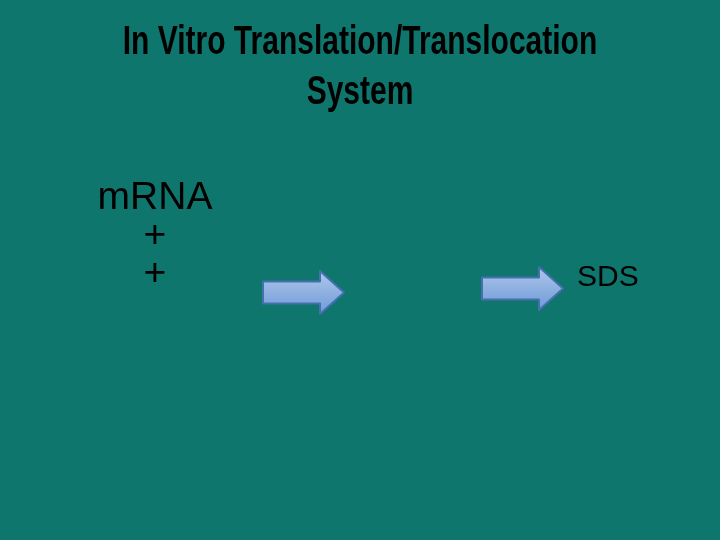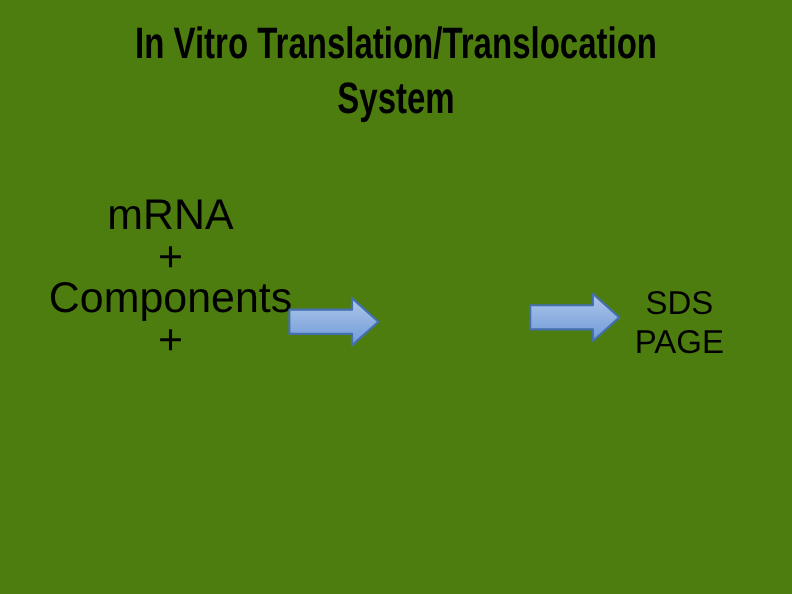--- a/index.html
+++ b/index.html
@@ -4,21 +4,21 @@
 <style>
   html, body {
     margin: 0;
     padding: 0;
     background: #ffffff;
   }
   .slide {
     position: relative;
     width: 720px;
     height: 540px;
-    background: #4d7c0f;
+    background: #0f766e;
     overflow: hidden;
     font-family: "Liberation Sans", sans-serif;
     color: #000000;
   }
   .title {
     position: absolute;
     left: 0;
     right: 0;
     top: 15px;
     text-align: center;
@@ -79,21 +79,20 @@
 <div class="slide">
 
   <div class="title">
     <div>In Vitro Translation/Translocation</div>
     <div>System</div>
   </div>
 
   <div class="source-block">
     <div>mRNA</div>
     <div>+</div>
-    <div>Components</div>
     <div>+</div>
   </div>
 
   <svg class="arrow-1" viewBox="0 0 83 45" xmlns="http://www.w3.org/2000/svg" aria-hidden="true">
     <defs>
       <linearGradient id="arrowGrad1" x1="0" y1="0" x2="0" y2="1">
         <stop offset="0" stop-color="#aec7ea"></stop>
         <stop offset="1" stop-color="#6f9ad8"></stop>
       </linearGradient>
     </defs>
@@ -106,16 +105,15 @@
       <linearGradient id="arrowGrad2" x1="0" y1="0" x2="0" y2="1">
         <stop offset="0" stop-color="#aec7ea"></stop>
         <stop offset="1" stop-color="#6f9ad8"></stop>
       </linearGradient>
     </defs>
     <polygon points="1,11.5 58,11.5 58,1 82,22.5 58,44 58,33.5 1,33.5" fill="url(#arrowGrad2)" stroke-width="2" stroke-linejoin="round" stroke="#4470ae"></polygon>
   </svg>
 
   <div class="result-block">
     <div>SDS</div>
-    <div>PAGE</div>
   </div>
 
 </div>
 
 </body></html>

